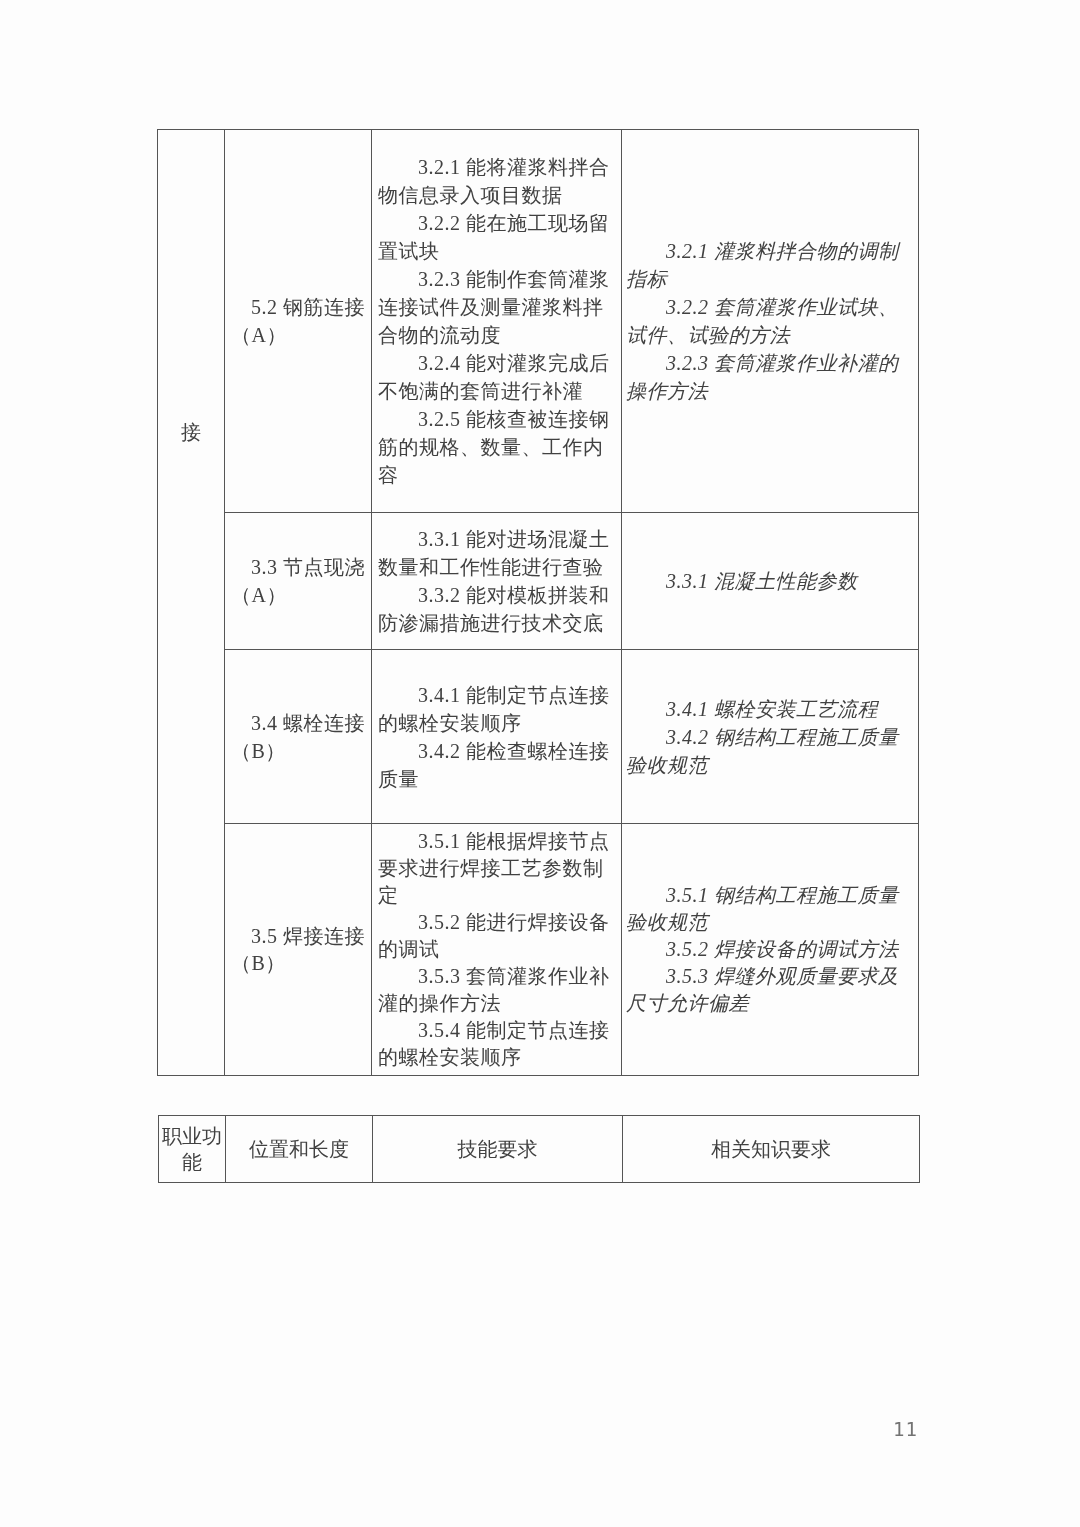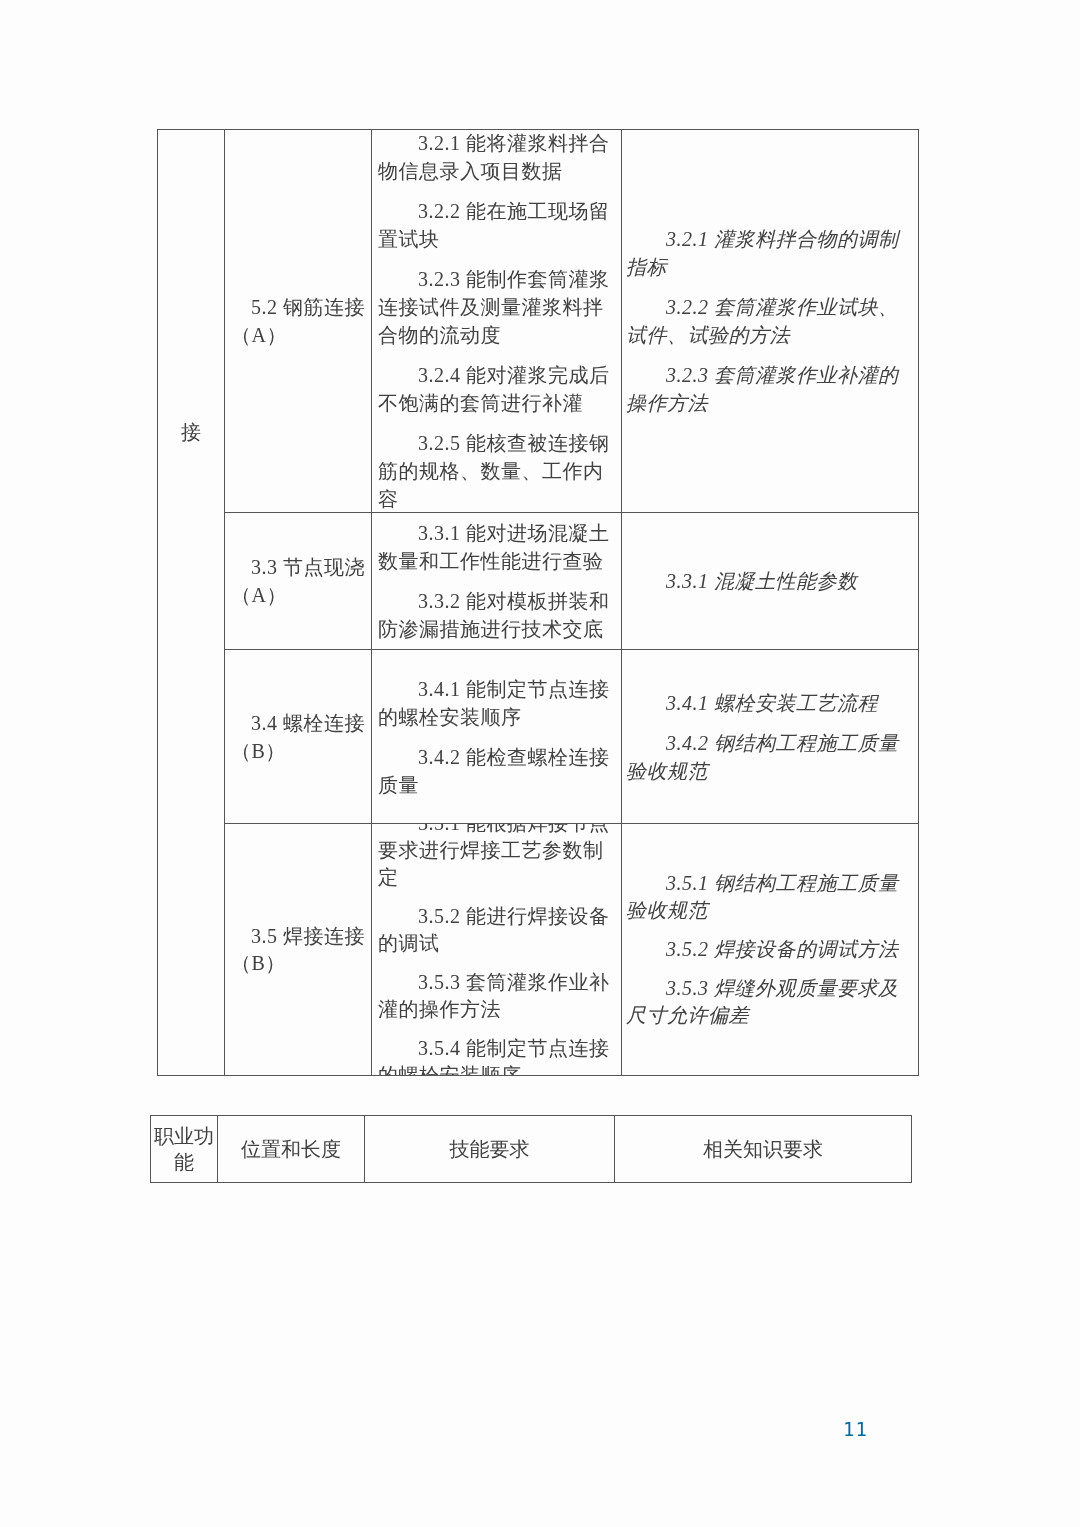--- a/index.html
+++ b/index.html
@@ -26,53 +26,52 @@
     vertical-align: middle;
     padding: 0;
     font-size: 20px;
     color: #414141;
   }
   .cellbox {
     display: flex;
     flex-direction: column;
     justify-content: center;
     overflow: hidden;
-    gap: 12px;
   }
   .func-box { justify-content: flex-start; padding-top: 7px; text-align: center; }
   .r1 .cellbox { height: 382px; }
   .r2 .cellbox { height: 136px; }
   .r3 .cellbox { height: 173px; }
   .r4 .cellbox { height: 251px; }
   .func-box { height: 954px; }
   .main-table p {
     line-height: 28px;
     text-indent: 2em;
     padding: 0 6px;
     letter-spacing: 0.5px;
   }
   .r4 p { line-height: 27px; }
   .work p { text-indent: 1em; }
   .know p { padding: 0 4px; font-style: italic; }
   
   .footer-table {
     position: absolute;
-    left: 150px;
+    left: 158px;
     top: 1115px;
     width: 761px;
     border-radius: 15px;
   }
   .footer-table td { text-align: center; height: 67px; line-height: 26px; }
   
   .page-number {
     position: absolute;
-    left: 843px;
+    left: 893px;
     top: 1418px;
     font-size: 19px;
-    color: #0369a1;
+    color: #737373;
     font-family: "DejaVu Sans Mono", "Liberation Mono", monospace;
     letter-spacing: 1px;
   }
 </style>
 </head>
 <body>
 
 <div class="page">
 
   <table class="main-table">

